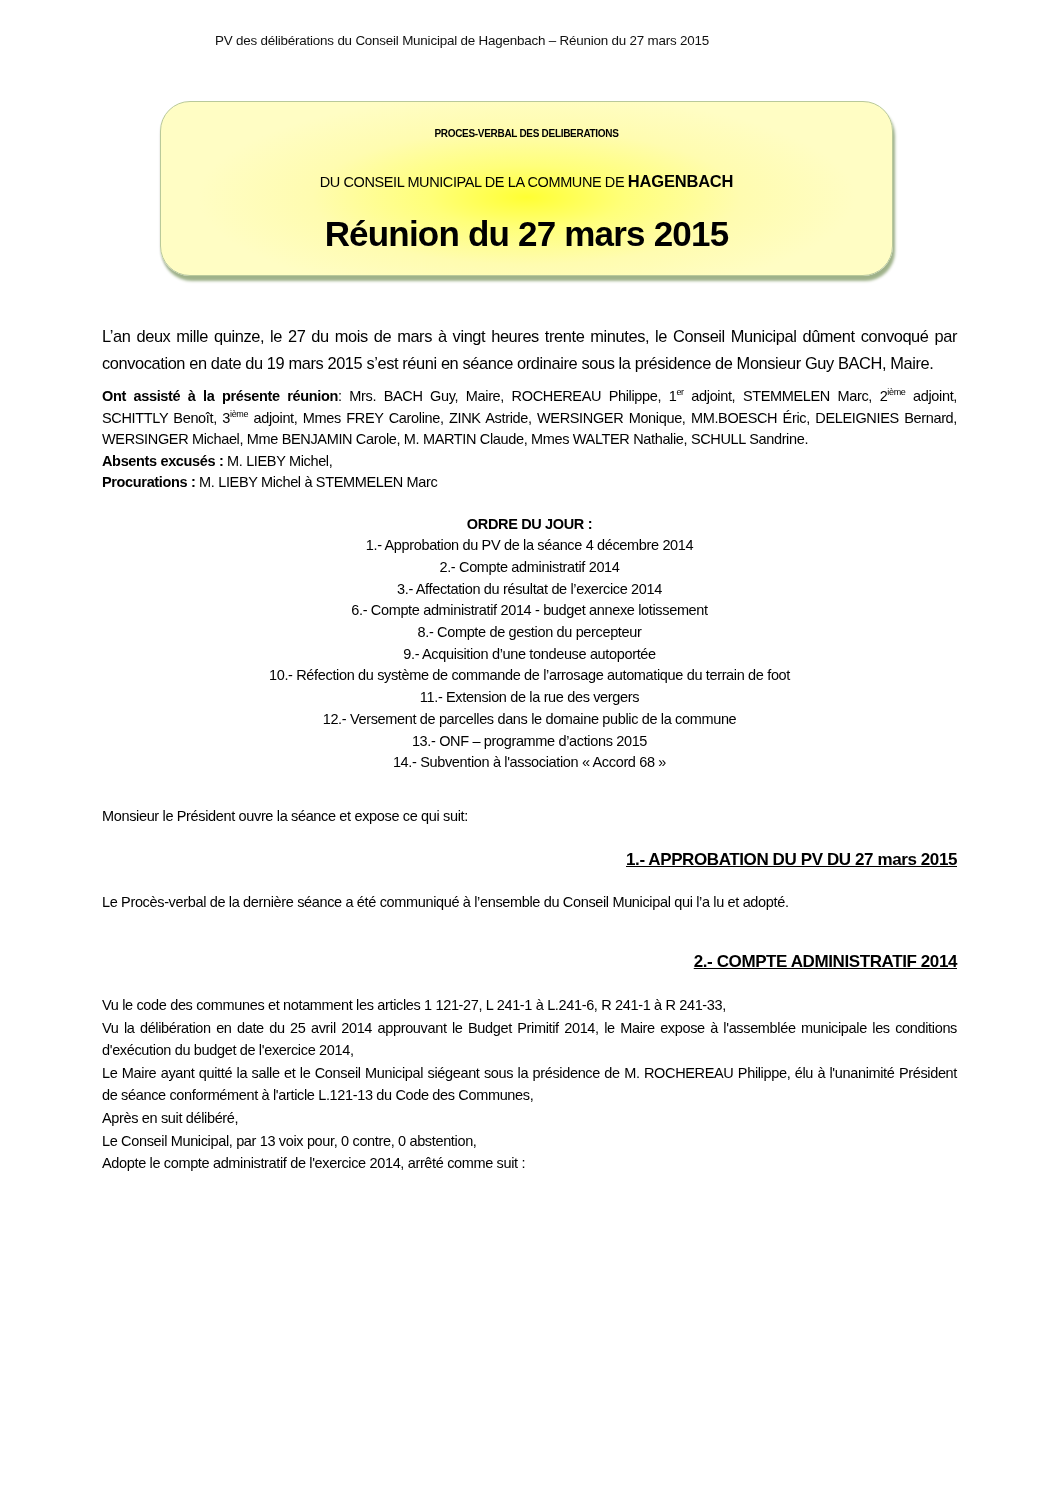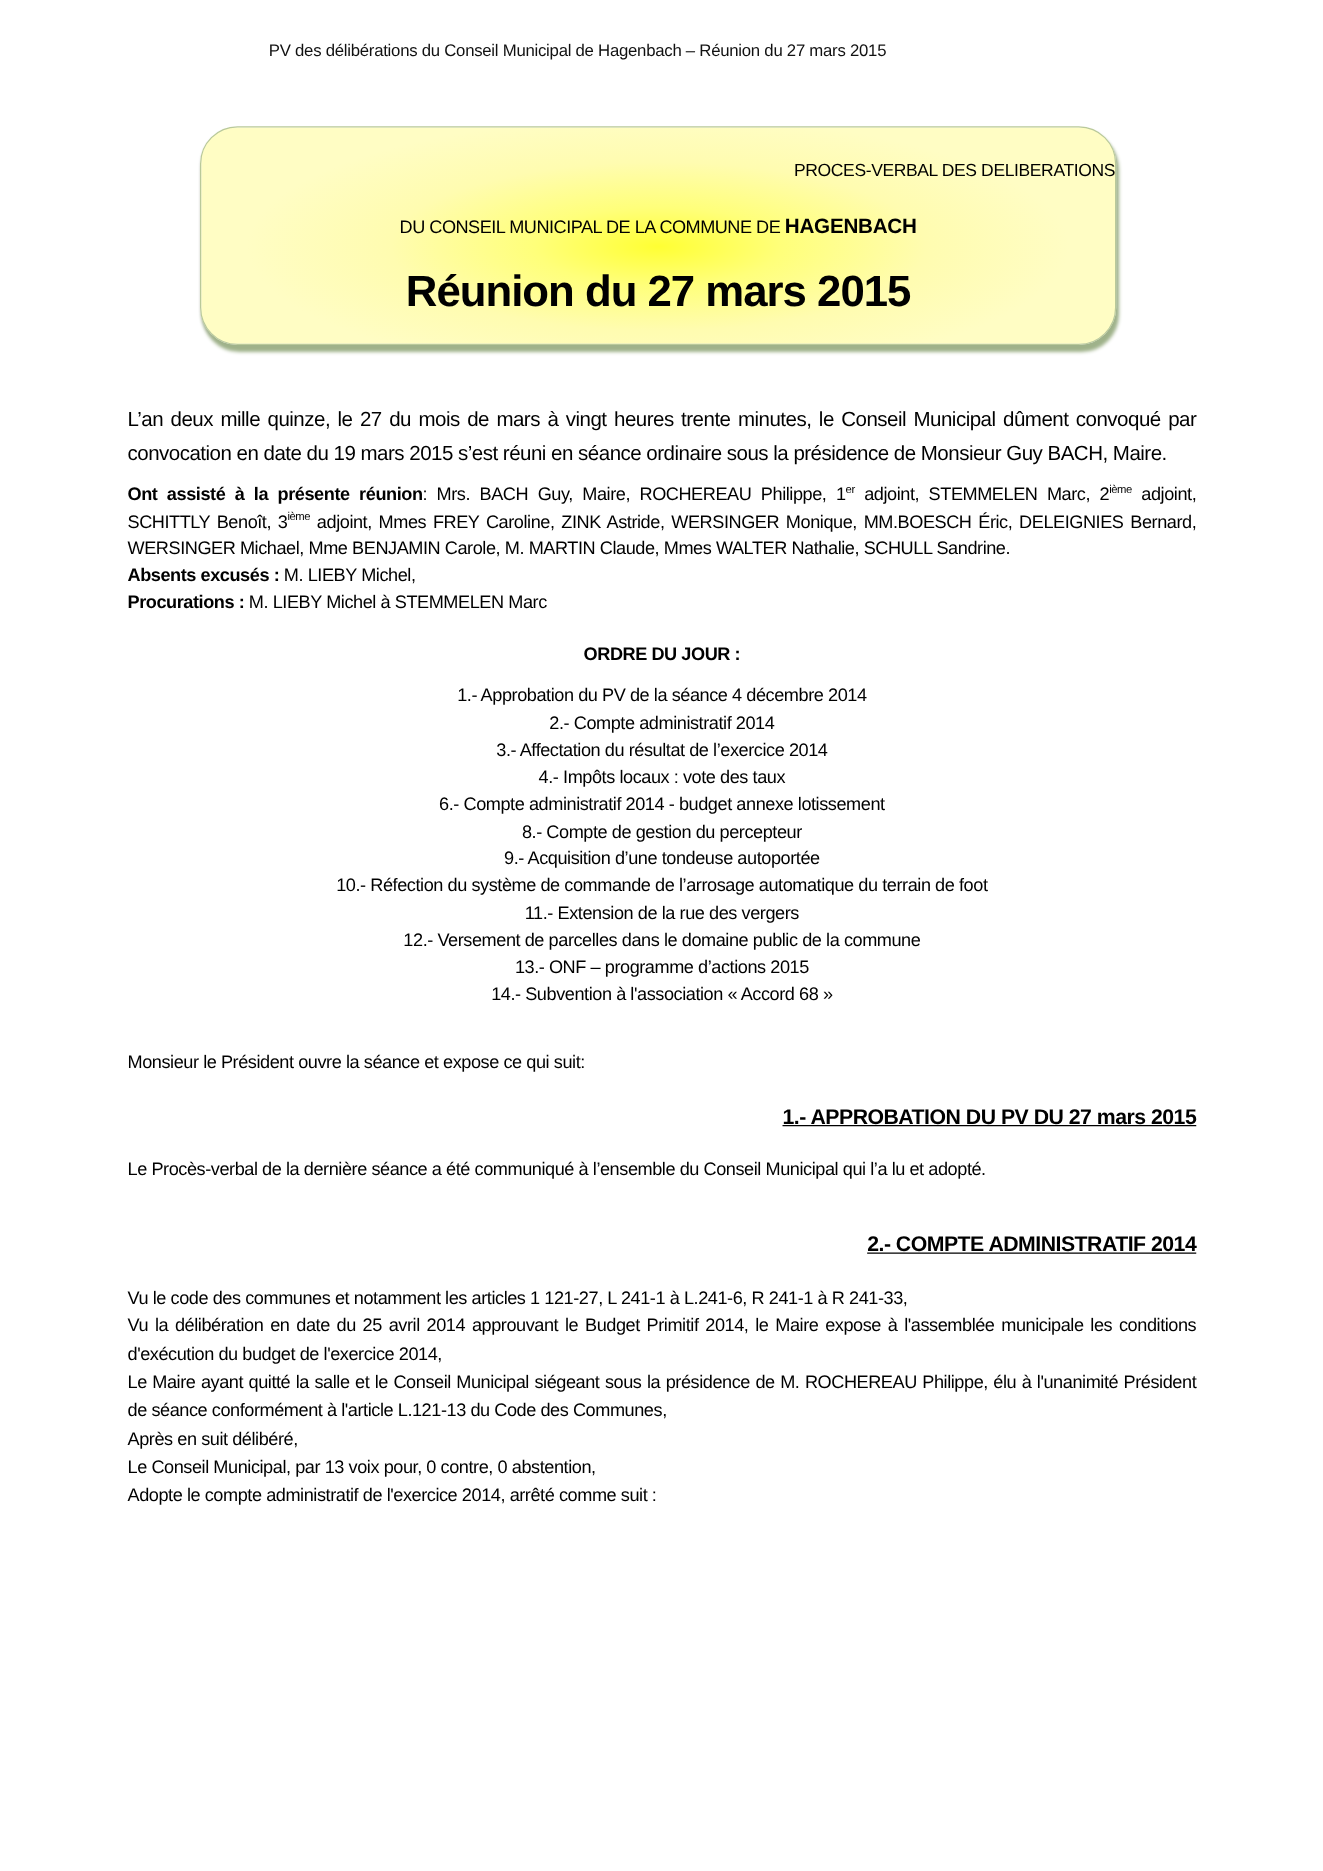--- a/index.html
+++ b/index.html
@@ -12,34 +12,34 @@
     font-size: 13.4px; letter-spacing: -0.2px; color: #111;
   }
   .title-box {
     position: absolute; left: 160px; top: 101px; width: 733px; height: 175px;
     border-radius: 30px;
     border: 1.5px solid #b9c99a;
     background: radial-gradient(ellipse 45% 60% at 50% 55%, #ffff33 0%, #ffff7a 30%, #fffcb0 65%, #fffdc4 100%);
     box-shadow: 2px 5px 3px #9fb28a, 0 2px 2px rgba(0,0,0,0.15);
     text-align: center; box-sizing: border-box;
   }
-  .tb-line1 { position: absolute; top: 26px; left: 0; width: 100%; font-weight: normal; font-size: 14px; letter-spacing: -0.3px; text-align: right; }
+  .tb-line1 { position: absolute; top: 26px; left: 0; width: 100%; font-weight: bold; font-size: 10px; letter-spacing: -0.3px; }
   .tb-line2 { position: absolute; top: 70px; left: 0; width: 100%; font-size: 14.5px; letter-spacing: -0.4px; }
   .tb-line2 b { font-size: 16.5px; letter-spacing: -0.2px; text-align: center; }
   .tb-line3 { position: absolute; top: 112px; left: 0; width: 100%; font-weight: bold; font-size: 35px; letter-spacing: -0.8px; }
   .content {
     position: absolute; left: 102px; top: 323px; width: 855px;
     font-size: 15.3px; line-height: 24px; letter-spacing: -0.3px;
   }
   .justify { text-align: justify; text-align-last: left; }
   .intro { line-height: 26.5px; font-size: 16.4px; letter-spacing: -0.4px; }
   .attend { margin-top: 10px; line-height: 21.5px; font-size: 14.5px; letter-spacing: -0.35px; }
   .attend sup { font-size: 9px; line-height: 0; vertical-align: super; }
   .agenda { margin-top: 20px; line-height: 21.7px; font-size: 14.5px; letter-spacing: -0.35px; text-align: center; }
-  .agenda ul { list-style: none; margin: 12px; padding: 0; }
+  .agenda ul { list-style: none; margin: 0; padding: 0; }
   .open { margin-top: 30px; font-size: 14.5px; letter-spacing: -0.35px; }
   .sec-title { font-weight: bold; text-decoration: underline; font-size: 17px; letter-spacing: -0.4px; text-align: right; }
   .sec1-title { margin-top: 20px; }
   .sec1-text { margin-top: 18px; font-size: 14.5px; letter-spacing: -0.35px; }
   .sec2-title { margin-top: 36px; }
   .sec2 { margin-top: 20px; font-size: 14.5px; line-height: 22.6px; letter-spacing: -0.35px; }
   .sec2 p { margin: 0; }
 </style>
 </head>
 <body>
@@ -62,21 +62,20 @@
     <div><b>Absents excusés :</b><span> M. LIEBY Michel,</span></div>
     <div><b>Procurations :</b><span> M. LIEBY Michel à STEMMELEN Marc</span></div>
   </div>
 
   <div class="agenda">
     <b>ORDRE DU JOUR :</b>
     <ul>
       <li>1.- Approbation du PV de la séance 4 décembre 2014</li>
       <li>2.- Compte administratif 2014</li>
       <li>3.- Affectation du résultat de l’exercice 2014</li>
-      <li>4.- Impôts locaux : vote des taux</li>
       <li>6.- Compte administratif 2014  -  budget annexe lotissement</li>
       <li>8.- Compte de gestion du percepteur</li>
       <li>9.- Acquisition d’une tondeuse autoportée</li>
       <li>10.- Réfection du système de commande de l’arrosage automatique du terrain de foot</li>
       <li>11.- Extension de la rue des vergers</li>
       <li>12.- Versement de parcelles dans le domaine public de la commune</li>
       <li>13.- ONF – programme d’actions 2015</li>
       <li>14.- Subvention à l'association « Accord 68 »</li>
     </ul>
   </div>

